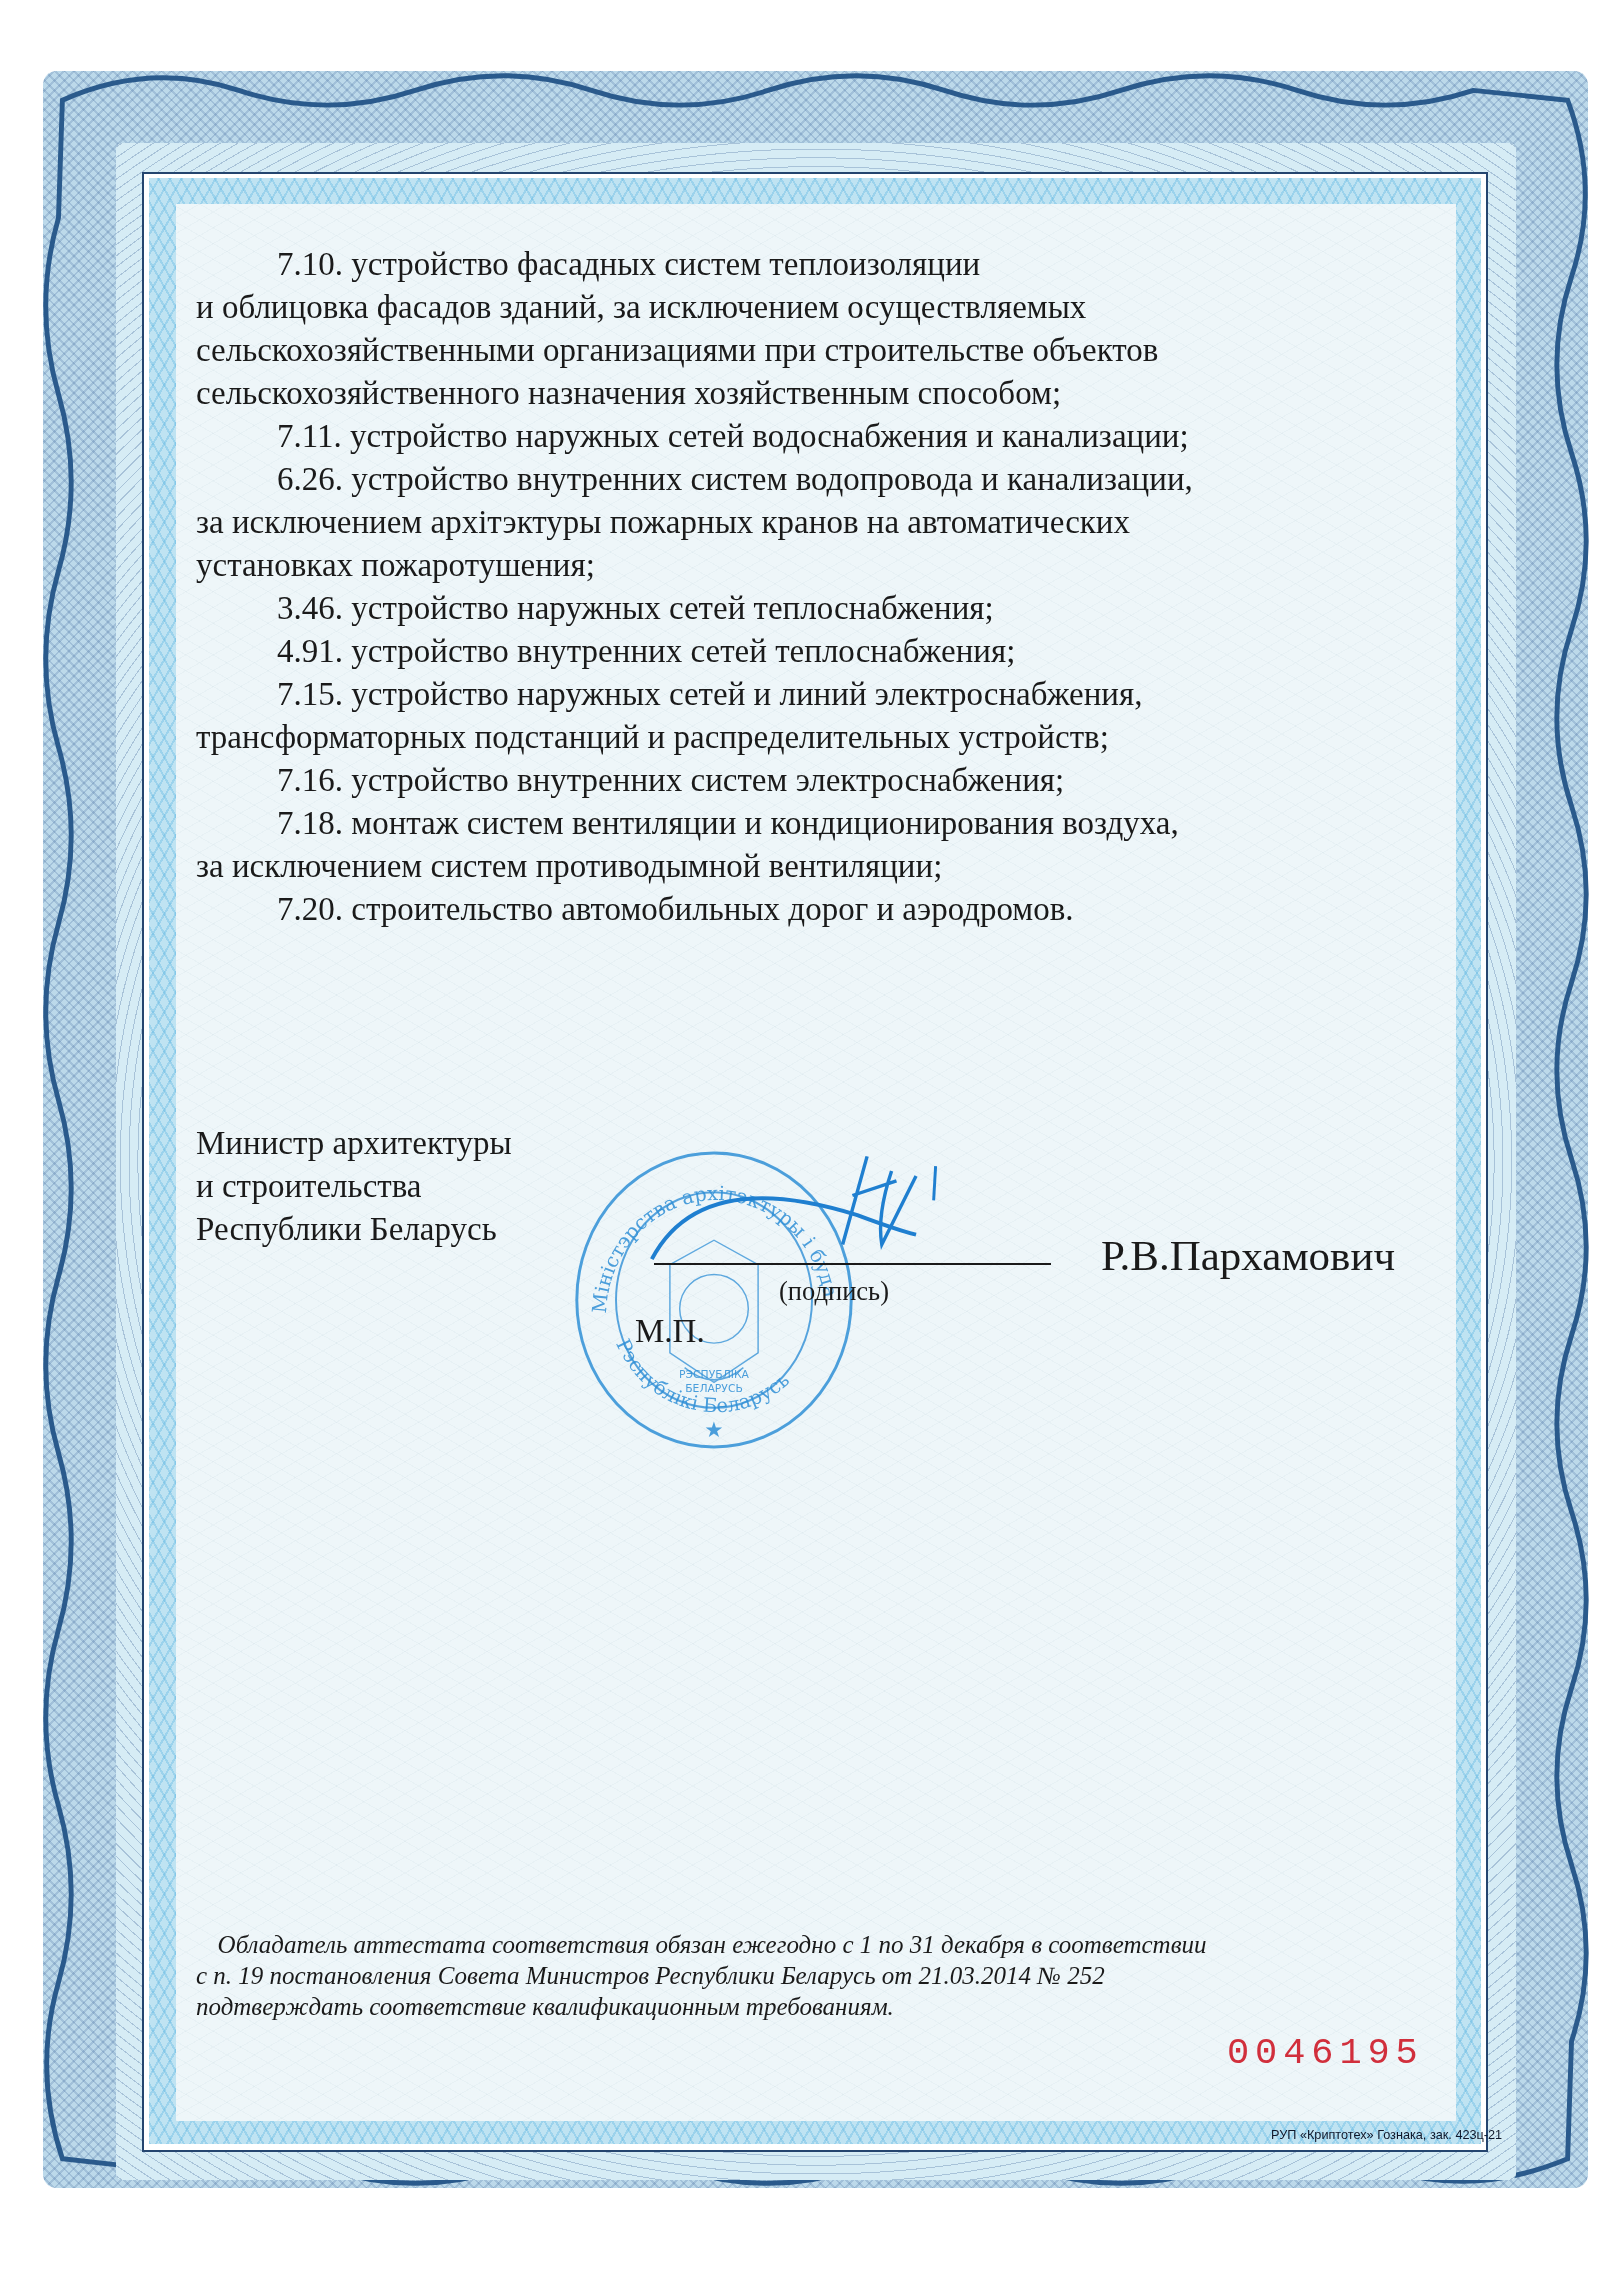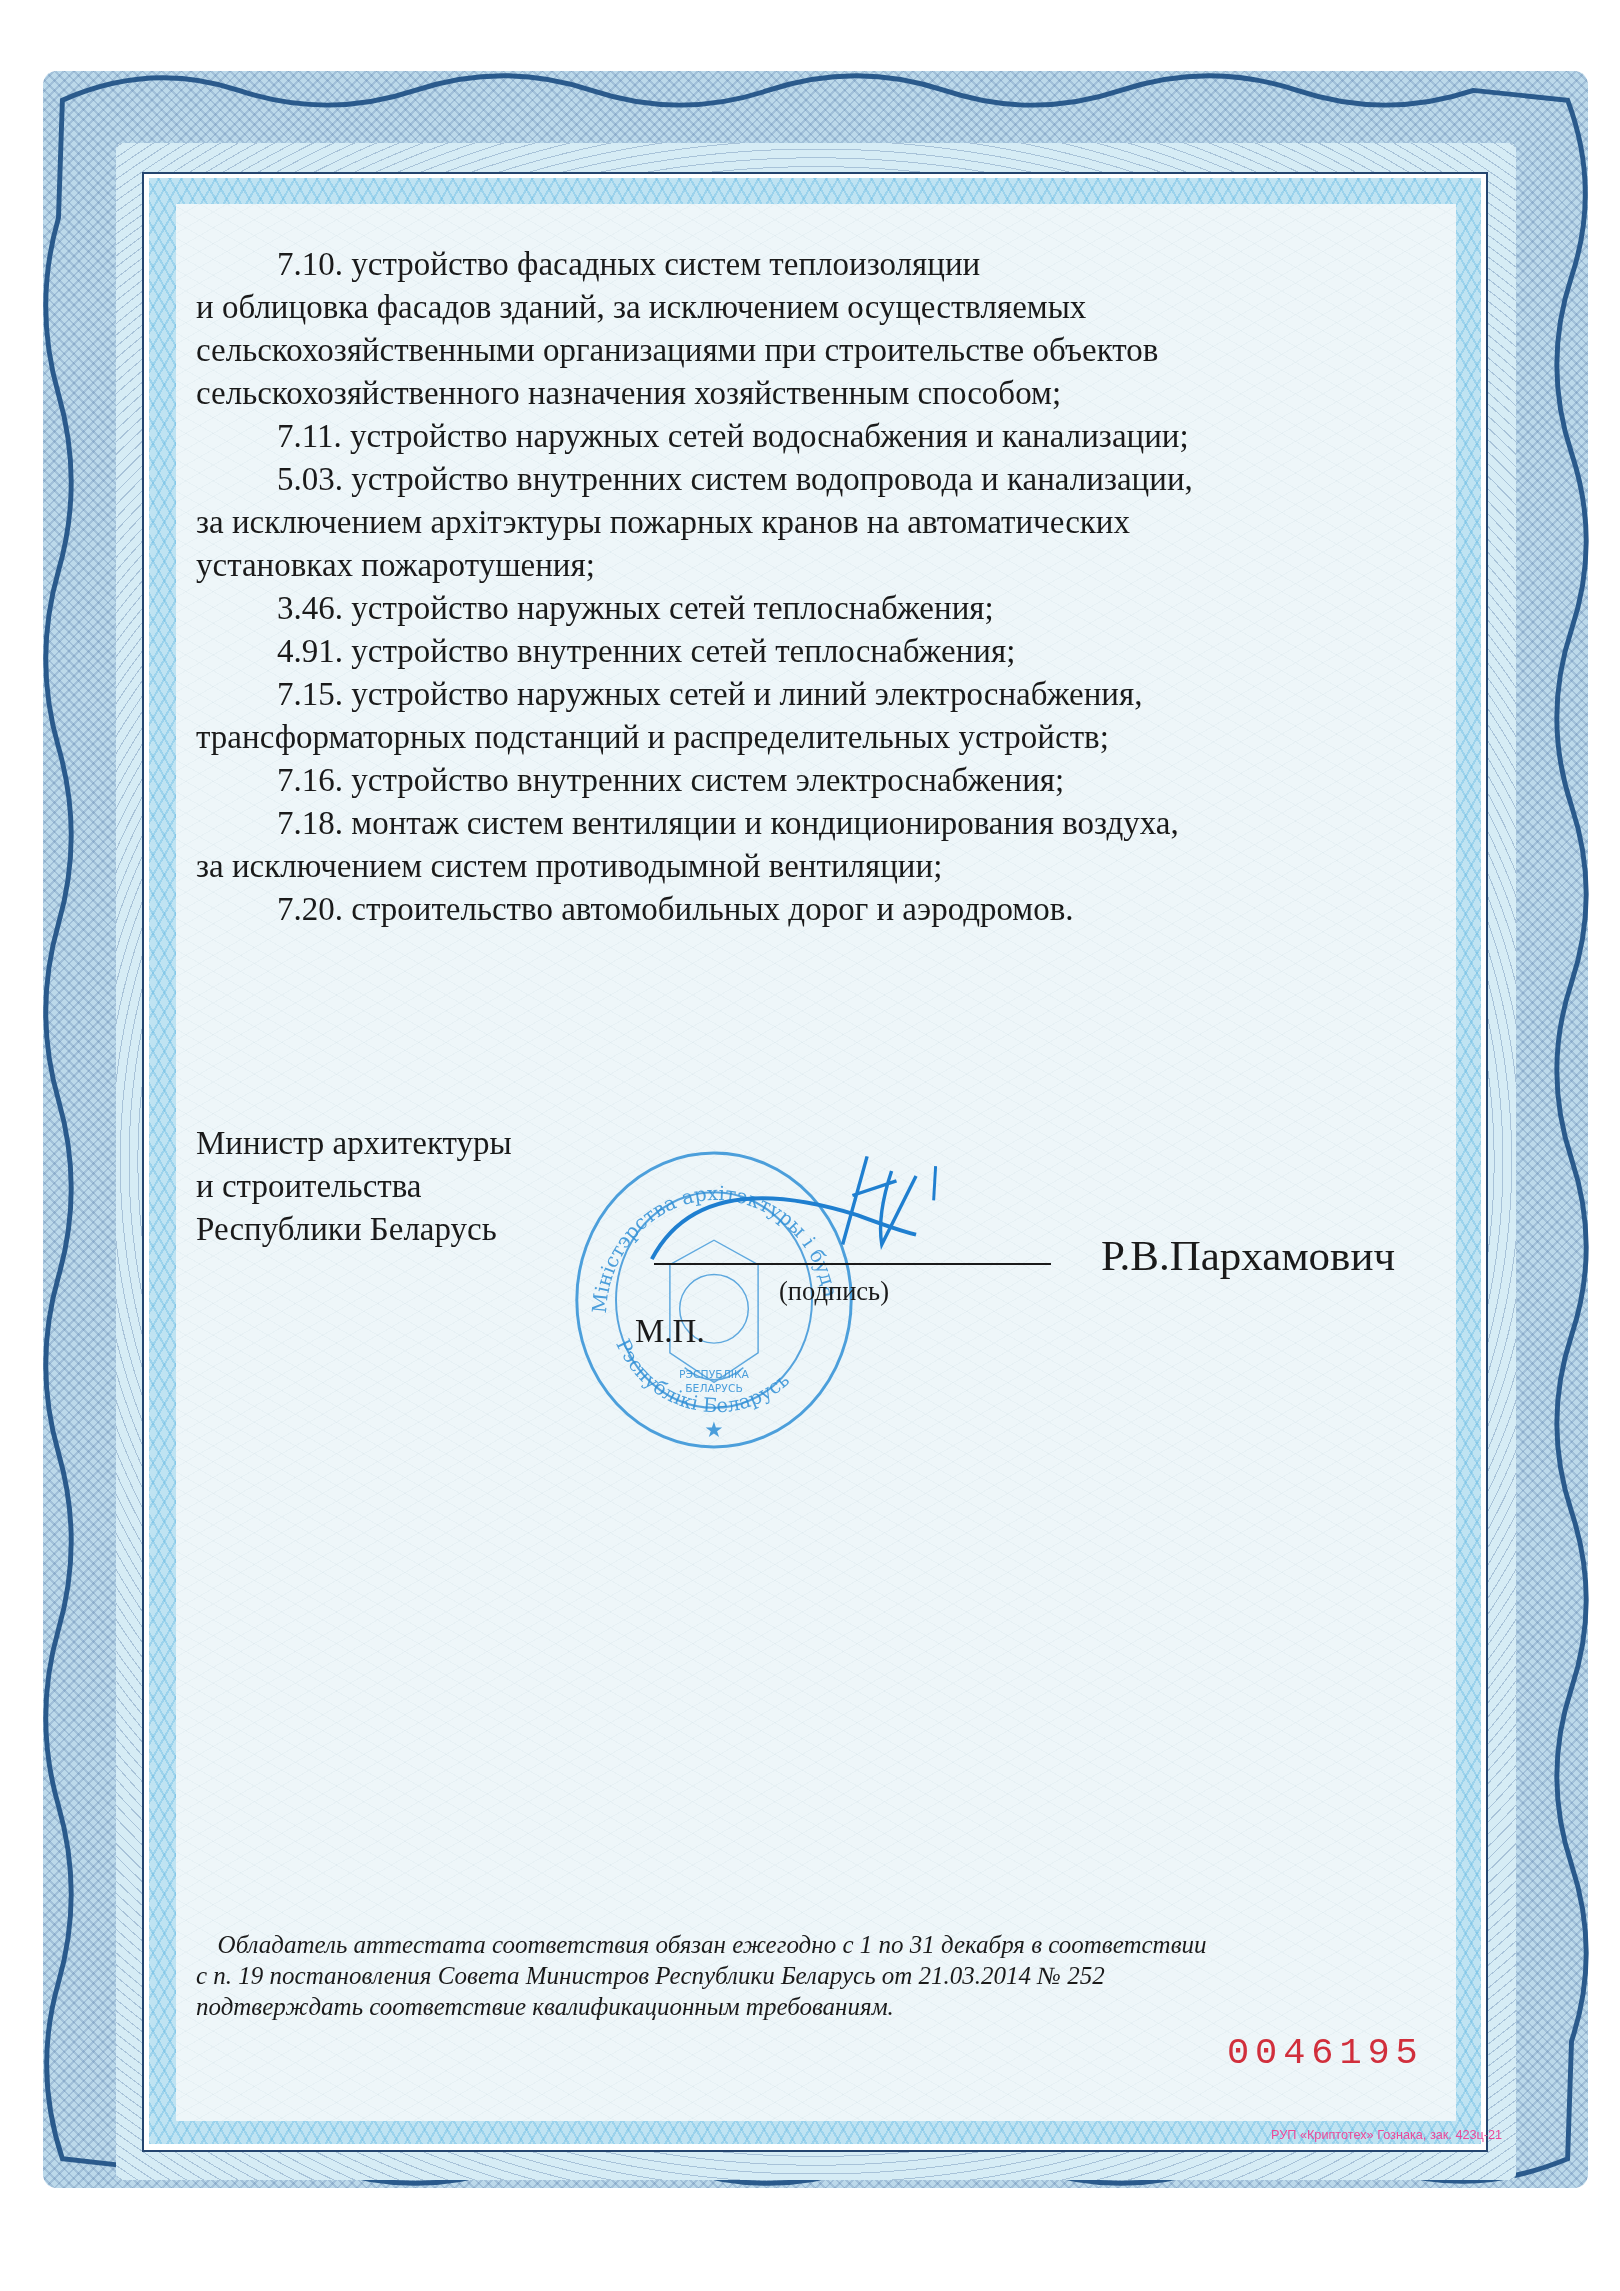--- a/index.html
+++ b/index.html
@@ -41,21 +41,21 @@
 
   .seal { position:absolute; left:567px; top:1147px; width:294px; height:306px; }
   .signature { position:absolute; left:642px; top:1127px; width:323px; height:137px; }
 
   .notice { position:absolute; left:196px; top:1929px; width:1210px; font-size:25px; line-height:31px;
             font-style:italic; text-align:justify; }
   .notice .first { text-indent:21.6px; }
   .serial { position:absolute; left:1227px; top:2032px; font-family:"Liberation Mono", "DejaVu Sans Mono", monospace;
             font-size:37px; color:#d12f3c; letter-spacing:5.9px; }
   .printer { position:absolute; left:1271px; top:2128px; font-family:"Liberation Sans", "DejaVu Sans", sans-serif;
-             font-size:12.7px; color:#ec4899; }
+             font-size:12.7px; color:#0f172a; }
 </style>
 </head>
 <body>
 
 <div class="frame-outer"></div>
 <svg class="frame-wave" viewBox="0 0 1596 2180" preserveAspectRatio="none">
   <path d="M30,40 Q120,0 210,30 T390,30 T570,30 T750,30 T930,30 T1110,30 T1290,30 T1470,30 L1566,40
            Q1600,130 1570,220 T1570,400 T1570,580 T1570,760 T1570,940 T1570,1120 T1570,1300 T1570,1480 T1570,1660 T1570,1840 T1570,2020 L1566,2140
            Q1470,2180 1380,2150 T1200,2150 T1020,2150 T840,2150 T660,2150 T480,2150 T300,2150 T120,2150 L30,2140
            Q0,2050 26,1960 T26,1780 T26,1600 T26,1420 T26,1240 T26,1060 T26,880 T26,700 T26,520 T26,340 T26,160 Z" fill="none" stroke="#2a5a8c" stroke-width="5"></path>
@@ -64,21 +64,21 @@
 <div class="frame-line"></div>
 <div class="frame-band"></div>
 <div class="paper"></div>
 
 <div class="body-text">
   <p class="para indent">7.10. устройство фасадных систем теплоизоляции</p>
   <p class="para">и облицовка фасадов зданий, за исключением осуществляемых</p>
   <p class="para">сельскохозяйственными организациями при строительстве объектов</p>
   <p class="para">сельскохозяйственного назначения хозяйственным способом;</p>
   <p class="para indent">7.11. устройство наружных сетей водоснабжения и канализации;</p>
-  <p class="para indent">5.03. устройство внутренних систем водопровода и канализации,</p>
+  <p class="para indent">6.26. устройство внутренних систем водопровода и канализации,</p>
   <p class="para">за исключением архітэктуры пожарных кранов на автоматических</p>
   <p class="para">установках пожаротушения;</p>
   <p class="para indent">3.46. устройство наружных сетей теплоснабжения;</p>
   <p class="para indent">4.91. устройство внутренних сетей теплоснабжения;</p>
   <p class="para indent">7.15. устройство наружных сетей и линий электроснабжения,</p>
   <p class="para">трансформаторных подстанций и распределительных устройств;</p>
   <p class="para indent">7.16. устройство внутренних систем электроснабжения;</p>
   <p class="para indent">7.18. монтаж систем вентиляции и кондиционирования воздуха,</p>
   <p class="para">за исключением систем противодымной вентиляции;</p>
   <p class="para indent">7.20. строительство автомобильных дорог и аэродромов.</p>

